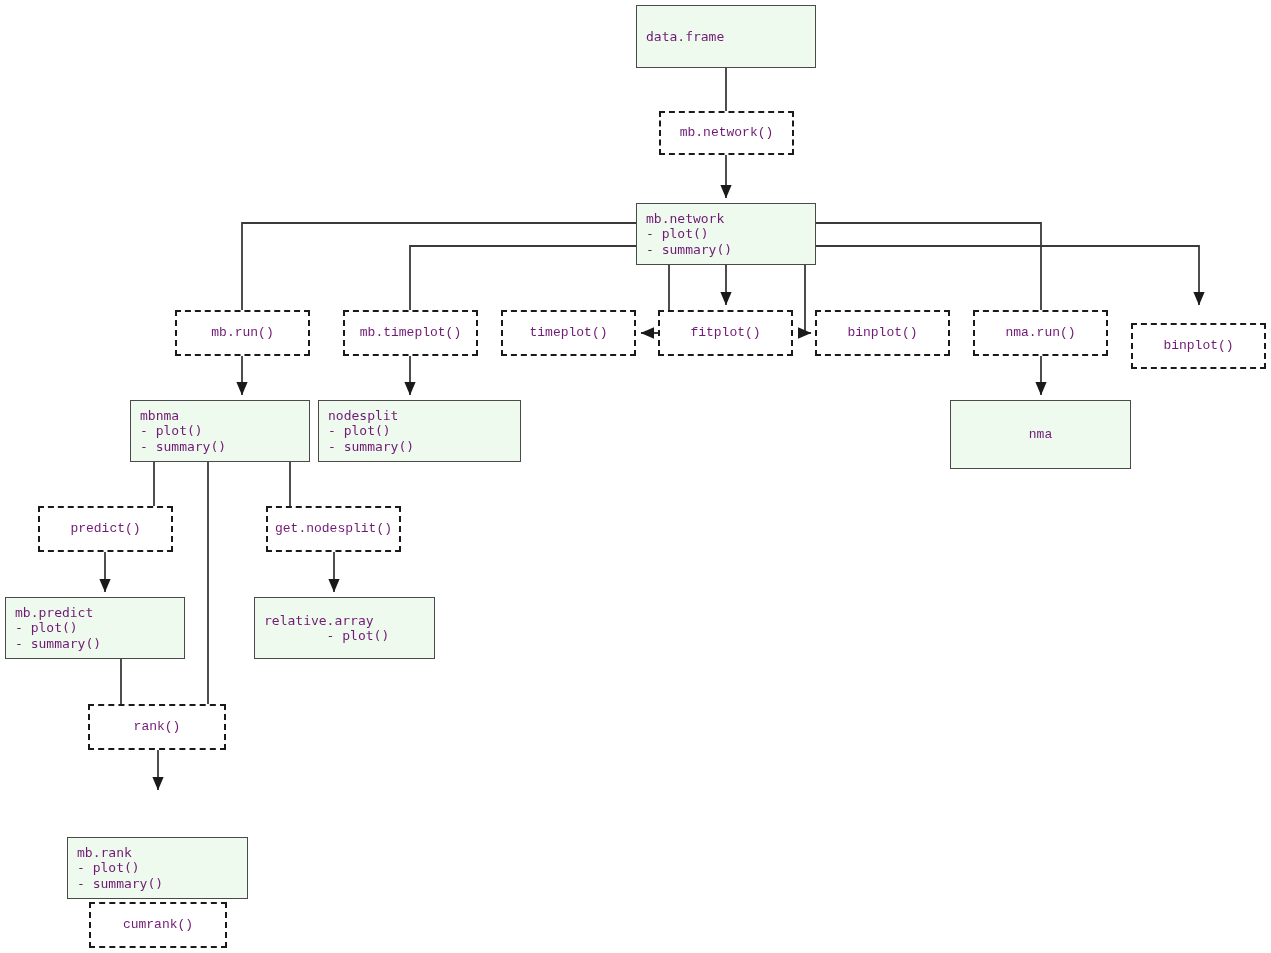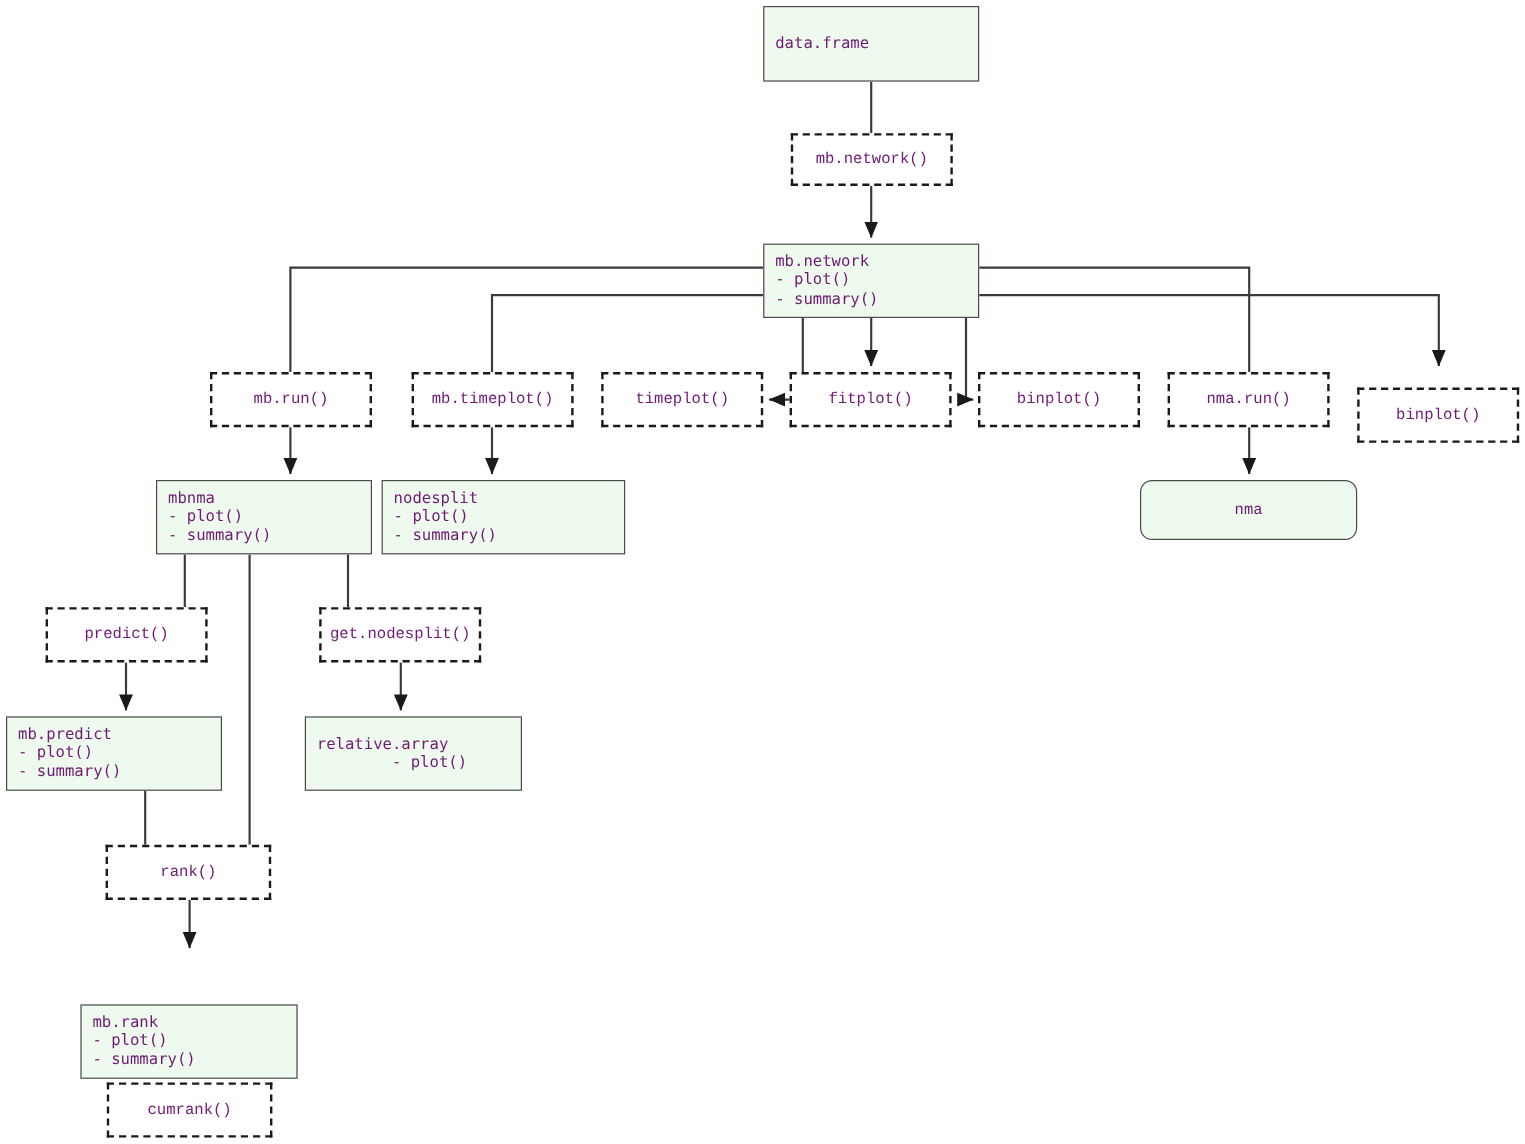--- a/index.html
+++ b/index.html
@@ -94,21 +94,21 @@
       <div class="node solid left" style="left: 636px; top: 203px; width: 180px; height: 62px;"><span class="node-line">mb.network</span><span class="node-line">- plot()</span><span class="node-line">- summary()</span></div>
       <div class="node dashed center" style="left: 175px; top: 310px; width: 135px; height: 46px;"><span class="node-line">mb.run()</span></div>
       <div class="node dashed center" style="left: 343px; top: 310px; width: 135px; height: 46px;"><span class="node-line">mb.timeplot()</span></div>
       <div class="node dashed center" style="left: 501px; top: 310px; width: 135px; height: 46px;"><span class="node-line">timeplot()</span></div>
       <div class="node dashed center" style="left: 658px; top: 310px; width: 135px; height: 46px;"><span class="node-line">fitplot()</span></div>
       <div class="node dashed center" style="left: 815px; top: 310px; width: 135px; height: 46px;"><span class="node-line">binplot()</span></div>
       <div class="node dashed center" style="left: 973px; top: 310px; width: 135px; height: 46px;"><span class="node-line">nma.run()</span></div>
       <div class="node dashed center" style="left: 1131px; top: 323px; width: 135px; height: 46px;"><span class="node-line">binplot()</span></div>
       <div class="node solid left" style="left: 130px; top: 400px; width: 180px; height: 62px;"><span class="node-line">mbnma</span><span class="node-line">- plot()</span><span class="node-line">- summary()</span></div>
       <div class="node solid left" style="left: 318px; top: 400px; width: 203px; height: 62px;"><span class="node-line">nodesplit</span><span class="node-line">- plot()</span><span class="node-line">- summary()</span></div>
-      <div class="node solid center" style="left: 950px; top: 400px; width: 181px; height: 50px; border-radius: 10px;"><span class="node-line">nma</span></div>
+      <div class="node solid center" style="left: 950px; top: 400px; width: 181px; height: 69px;"><span class="node-line">nma</span></div>
       <div class="node dashed center" style="left: 38px; top: 506px; width: 135px; height: 46px;"><span class="node-line">predict()</span></div>
       <div class="node dashed center" style="left: 266px; top: 506px; width: 135px; height: 46px;"><span class="node-line">get.nodesplit()</span></div>
       <div class="node solid left" style="left: 5px; top: 597px; width: 180px; height: 62px;"><span class="node-line">mb.predict</span><span class="node-line">- plot()</span><span class="node-line">- summary()</span></div>
       <div class="node solid left" style="left: 254px; top: 597px; width: 181px; height: 62px;"><span class="node-line">relative.array</span><span class="node-line">        - plot()</span></div>
       <div class="node dashed center" style="left: 88px; top: 704px; width: 138px; height: 46px;"><span class="node-line">rank()</span></div>
       <div class="node solid left" style="left: 67px; top: 795px; width: 181px; height: 62px; margin-top: 42px;"><span class="node-line">mb.rank</span><span class="node-line">- plot()</span><span class="node-line">- summary()</span></div>
       <div class="node dashed center" style="left: 89px; top: 902px; width: 138px; height: 46px; text-align: center;"><span class="node-line">cumrank()</span></div>
     </div>
 </div>
 

